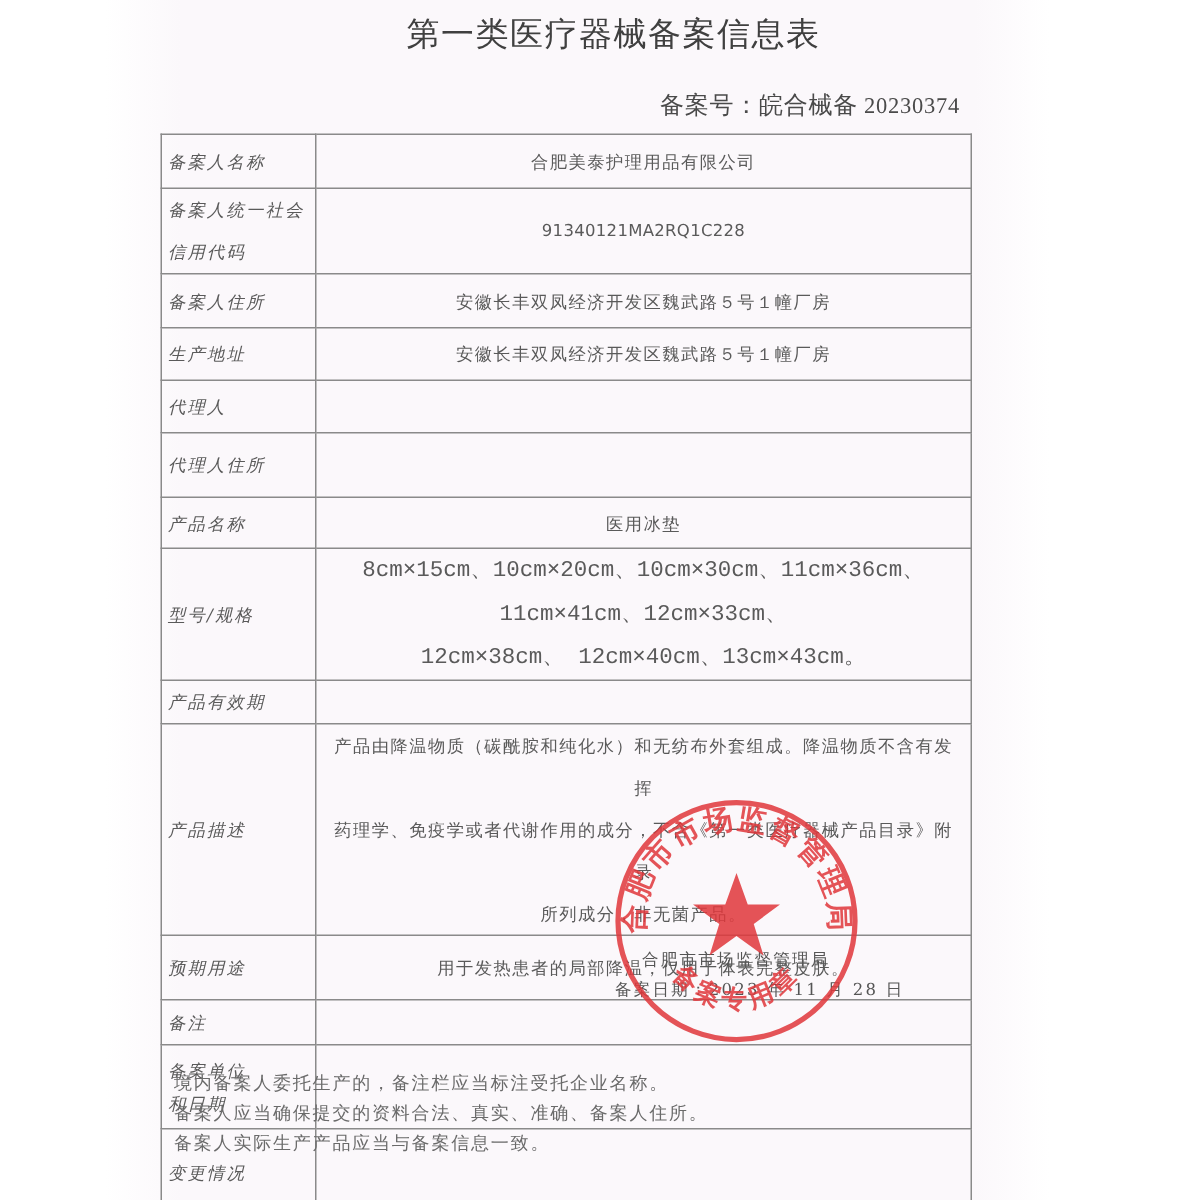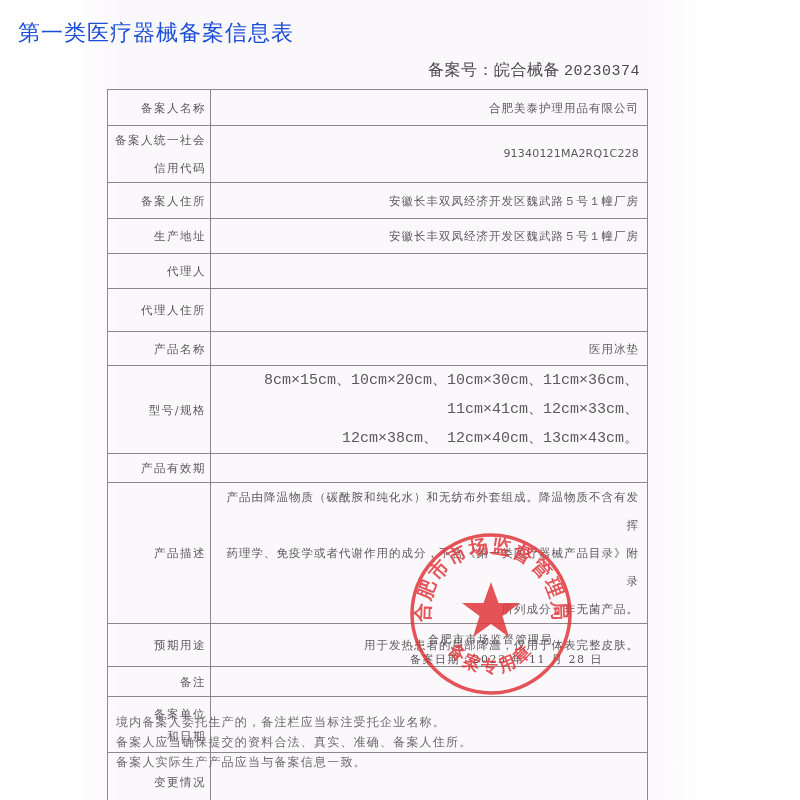--- a/index.html
+++ b/index.html
@@ -20,37 +20,38 @@
       left: 70px;
       top: 0;
       width: 630px;
       height: 800px;
       background: linear-gradient(to right, #ffffff 0%, #fbf8fb 8%, #fbf8fb 92%, #ffffff 100%);
     }
     .title {
       position: absolute;
       left: 0;
       width: 800px;
-      top: 18px;
+      top: 8px;
+      text-align: center;
       font-size: 22px;
-      color: #1d4ed8;
+      color: #404040;
       letter-spacing: 1px;
       padding-left: 18px;
       box-sizing: border-box;
     }
     .filing-no {
       position: absolute;
       right: 160px;
       top: 60px;
       font-size: 16px;
       color: #4a4a4a;
       letter-spacing: 0.5px;
     }
     .filing-no .num {
-      font-family: Liberation Mono, monospace;
+      font-family: Liberation Serif, serif;
       font-size: 15px;
       margin-left: 4px;
     }
     table.record {
       position: absolute;
       left: 107px;
       top: 89px;
       width: 541px;
       border-collapse: collapse;
       table-layout: fixed;
@@ -58,27 +59,28 @@
     table.record td {
       border: 1.5px solid #8a8a8a;
       font-size: 11.5px;
       color: #5a5a5a;
       padding: 0 8px;
       vertical-align: middle;
       box-sizing: border-box;
     }
     table.record td.label {
       width: 103px;
-      text-align: right;
+      text-align: left;
       letter-spacing: 1.5px;
       line-height: 28px;
       padding: 0 4px;
+      font-style: italic;
     }
     table.record td.value {
-      text-align: right;
+      text-align: center;
       line-height: 28px;
       letter-spacing: 1px;
     }
     table.record td.value.mono {
       font-family: "DejaVu Sans", "Liberation Sans", sans-serif;
       font-size: 11px;
       letter-spacing: 0.2px;
     }
     table.record td.value.spec {
       font-family: Liberation Mono, monospace;

